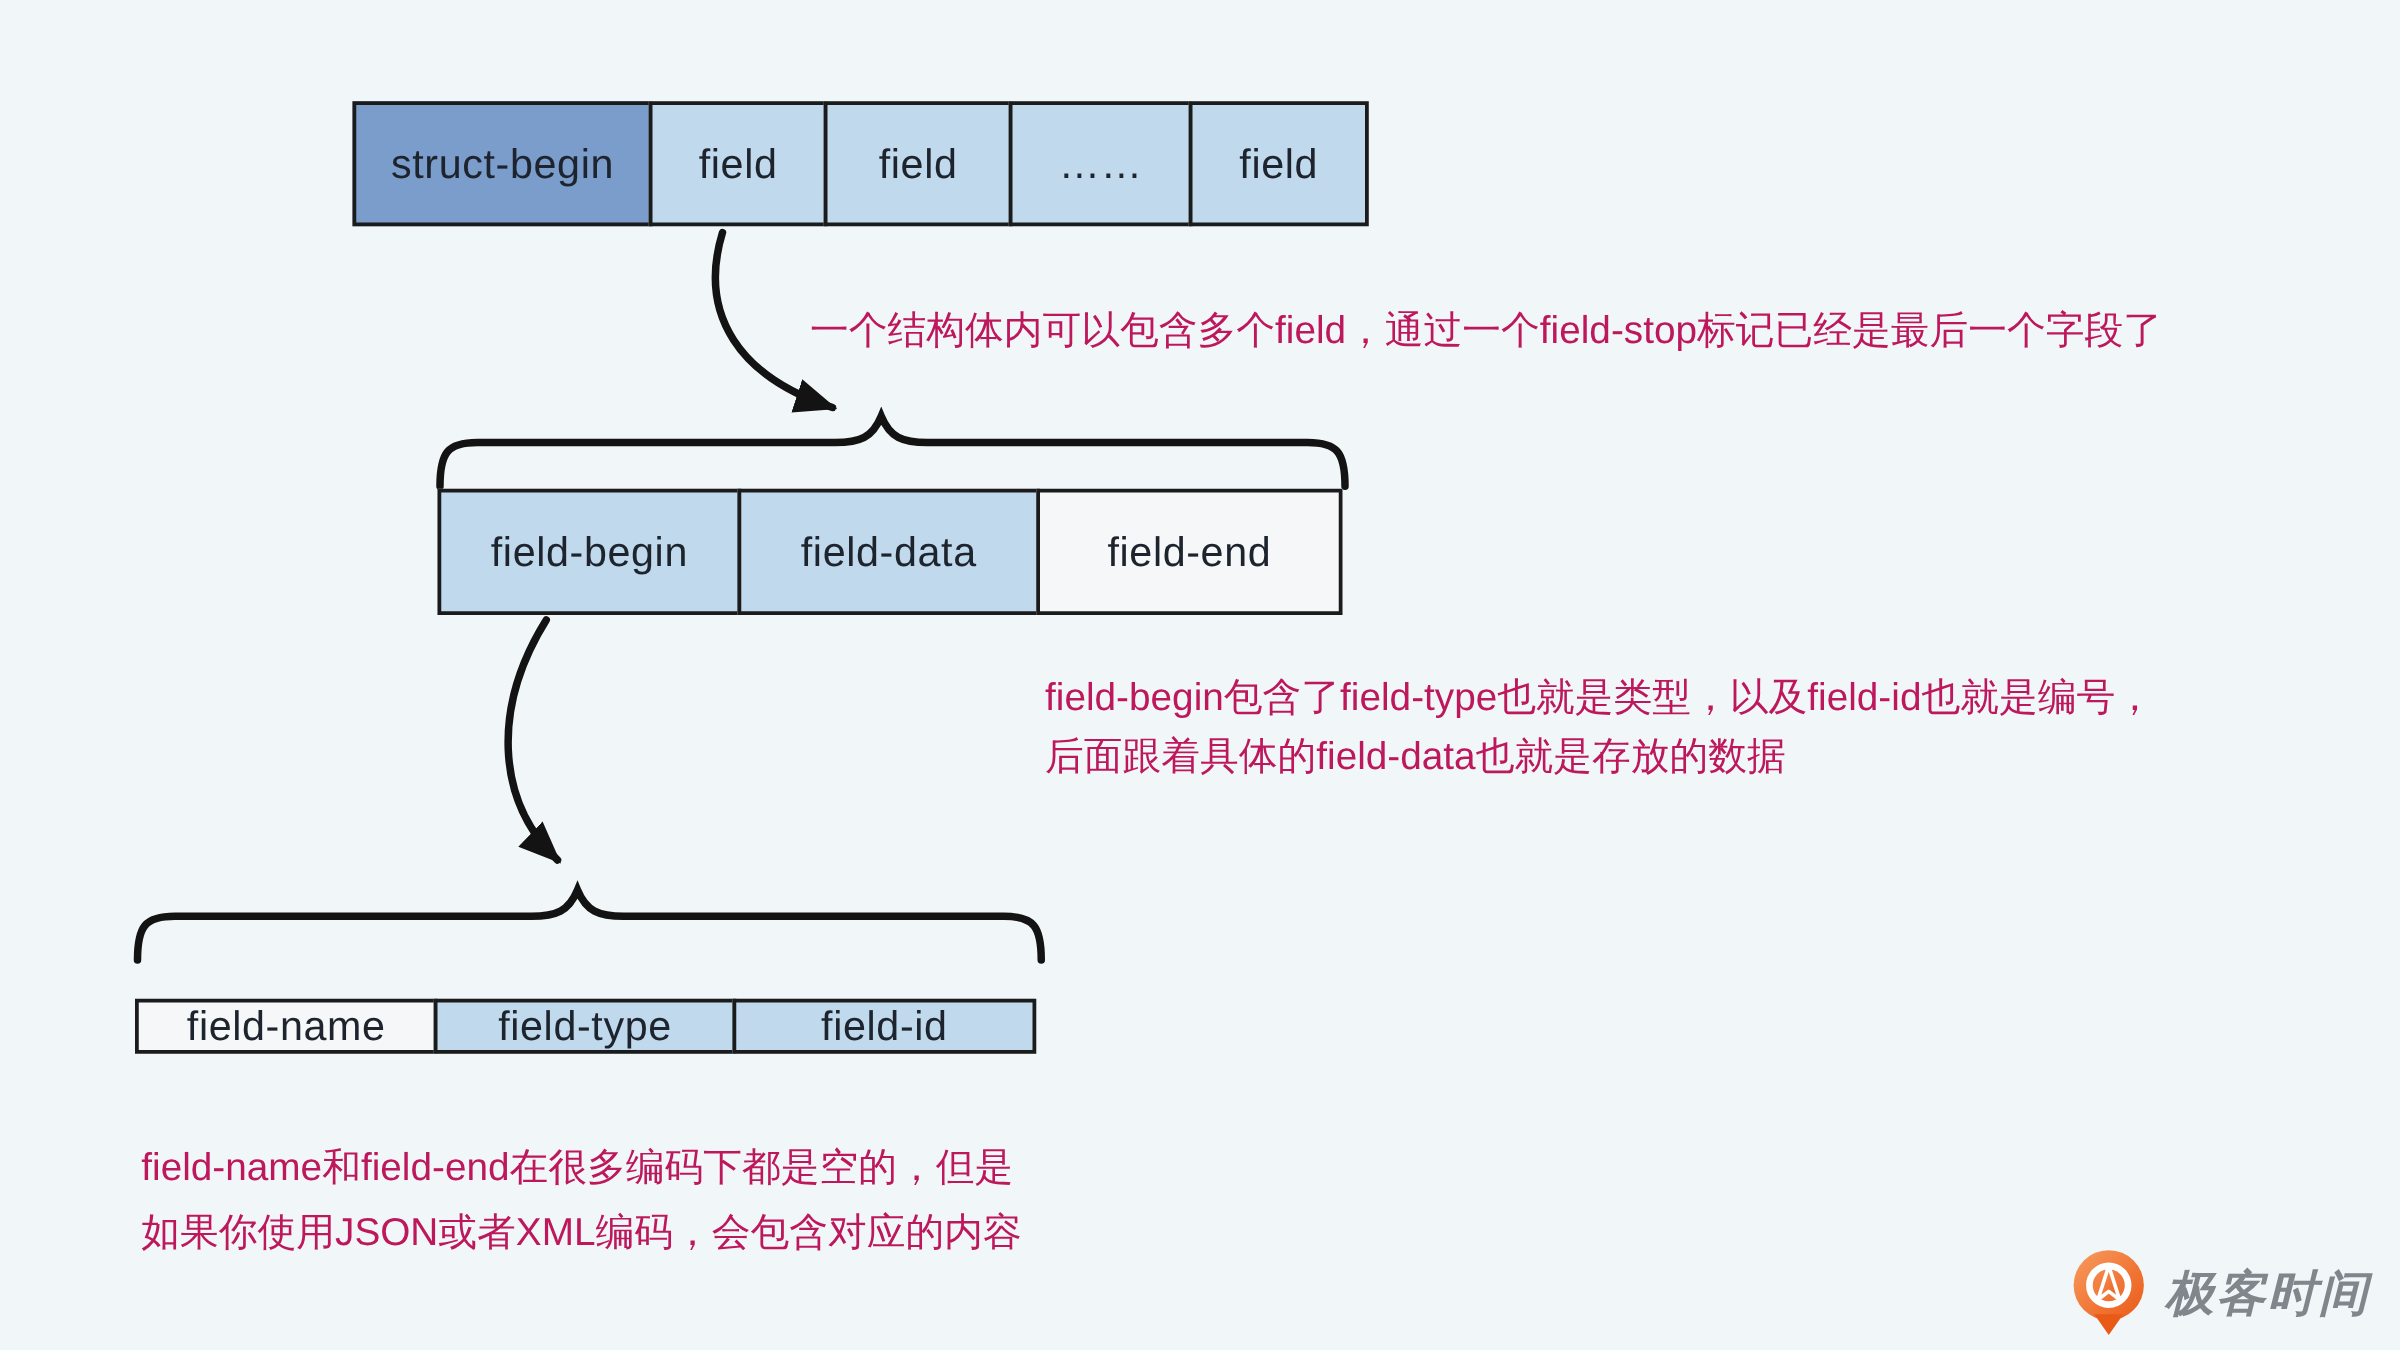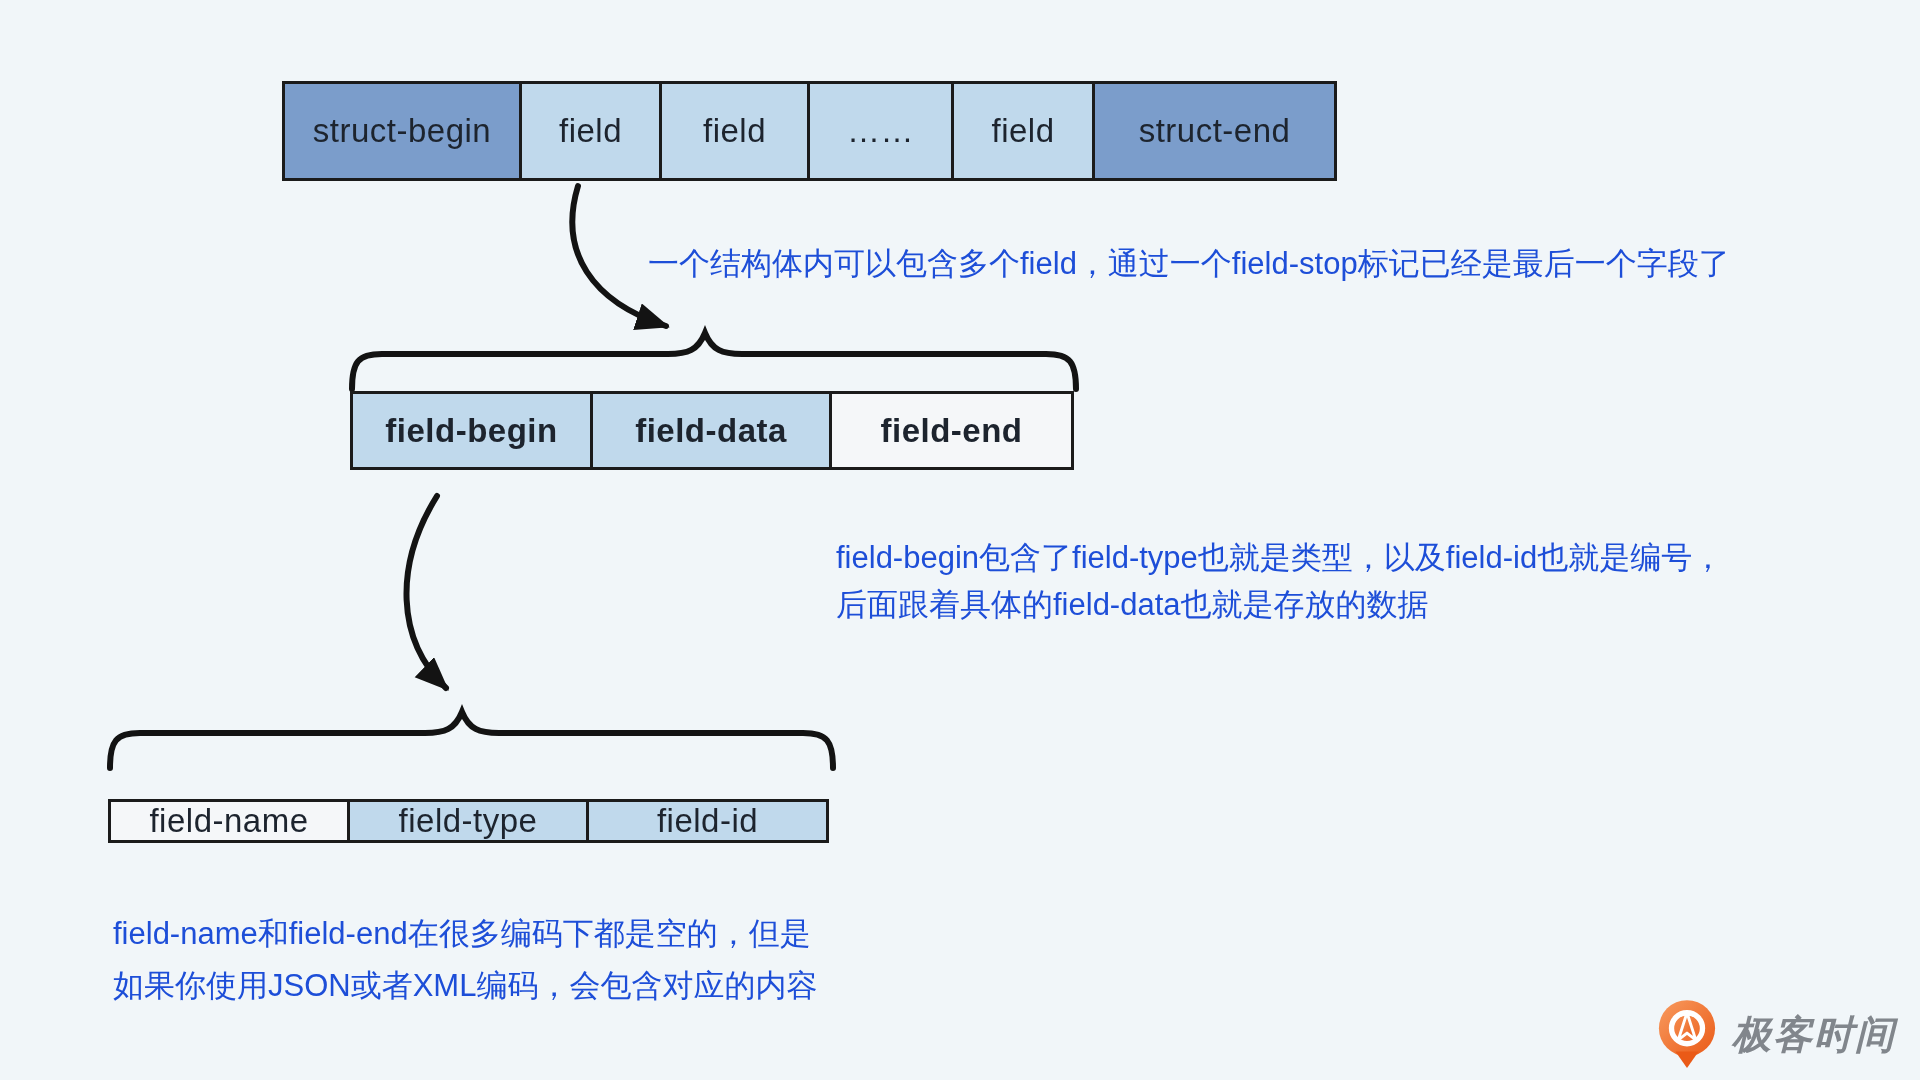--- a/index.html
+++ b/index.html
@@ -32,21 +32,21 @@
     white-space:nowrap;
   }
   .cell + .cell{margin-left:-3px;}
   .v-dark{background:#7b9dcb;}
   .v-light{background:#c0d9ec;}
   .v-lighter{background:#dde9f4;}
   .v-white{background:#f5f7f9;}
   .note{
     position:absolute;
     font-size:31px;
-    color:#1d4ed8;
+    color:#be185d;
     white-space:nowrap;
   }
   .note .line{display:block;}
   #note2 .line{line-height:47px;}
   #note3 .line{line-height:52px;}
   .logo{
     position:absolute;
     left:1656px;top:1000px;
     height:70px;
     display:flex;align-items:center;gap:14px;
@@ -87,28 +87,27 @@
     <path class="diagram-stroke" stroke-width="6" d="M 110 768 C 110 741, 116 733, 140 733 L 425 733 C 445 733, 455 729, 462 712
              C 469 729, 479 733, 499 733 L 803 733 C 827 733, 833 741, 833 768"></path>
   </svg>
 
   <div class="box-row" style="left:282px;top:81px;height:100px;">
     <div class="cell v-dark" style="width:240px">struct-begin</div>
     <div class="cell v-light" style="width:143px">field</div>
     <div class="cell v-light" style="width:151px">field</div>
     <div class="cell v-light" style="width:147px">……</div>
     <div class="cell v-light" style="width:144px">field</div>
-    <div class="cell v-dark" style="width:245px">struct-end</div>
   </div>
 
   <div class="note" id="note1" style="left:648px;top:243px;">
     <span class="line">一个结构体内可以包含多个field，通过一个field-stop标记已经是最后一个字段了</span>
   </div>
 
-  <div class="box-row" style="left:350px;top:391px;height:79px;font-weight:bold;">
+  <div class="box-row" style="left:350px;top:391px;height:101px;">
     <div class="cell v-light" style="width:243px">field-begin</div>
     <div class="cell v-light" style="width:242px">field-data</div>
     <div class="cell v-white" style="width:245px">field-end</div>
   </div>
 
   <div class="note" id="note2" style="left:836px;top:534px;">
     <span class="line">field-begin包含了field-type也就是类型，以及field-id也就是编号，</span>
     <span class="line">后面跟着具体的field-data也就是存放的数据</span>
   </div>
 

